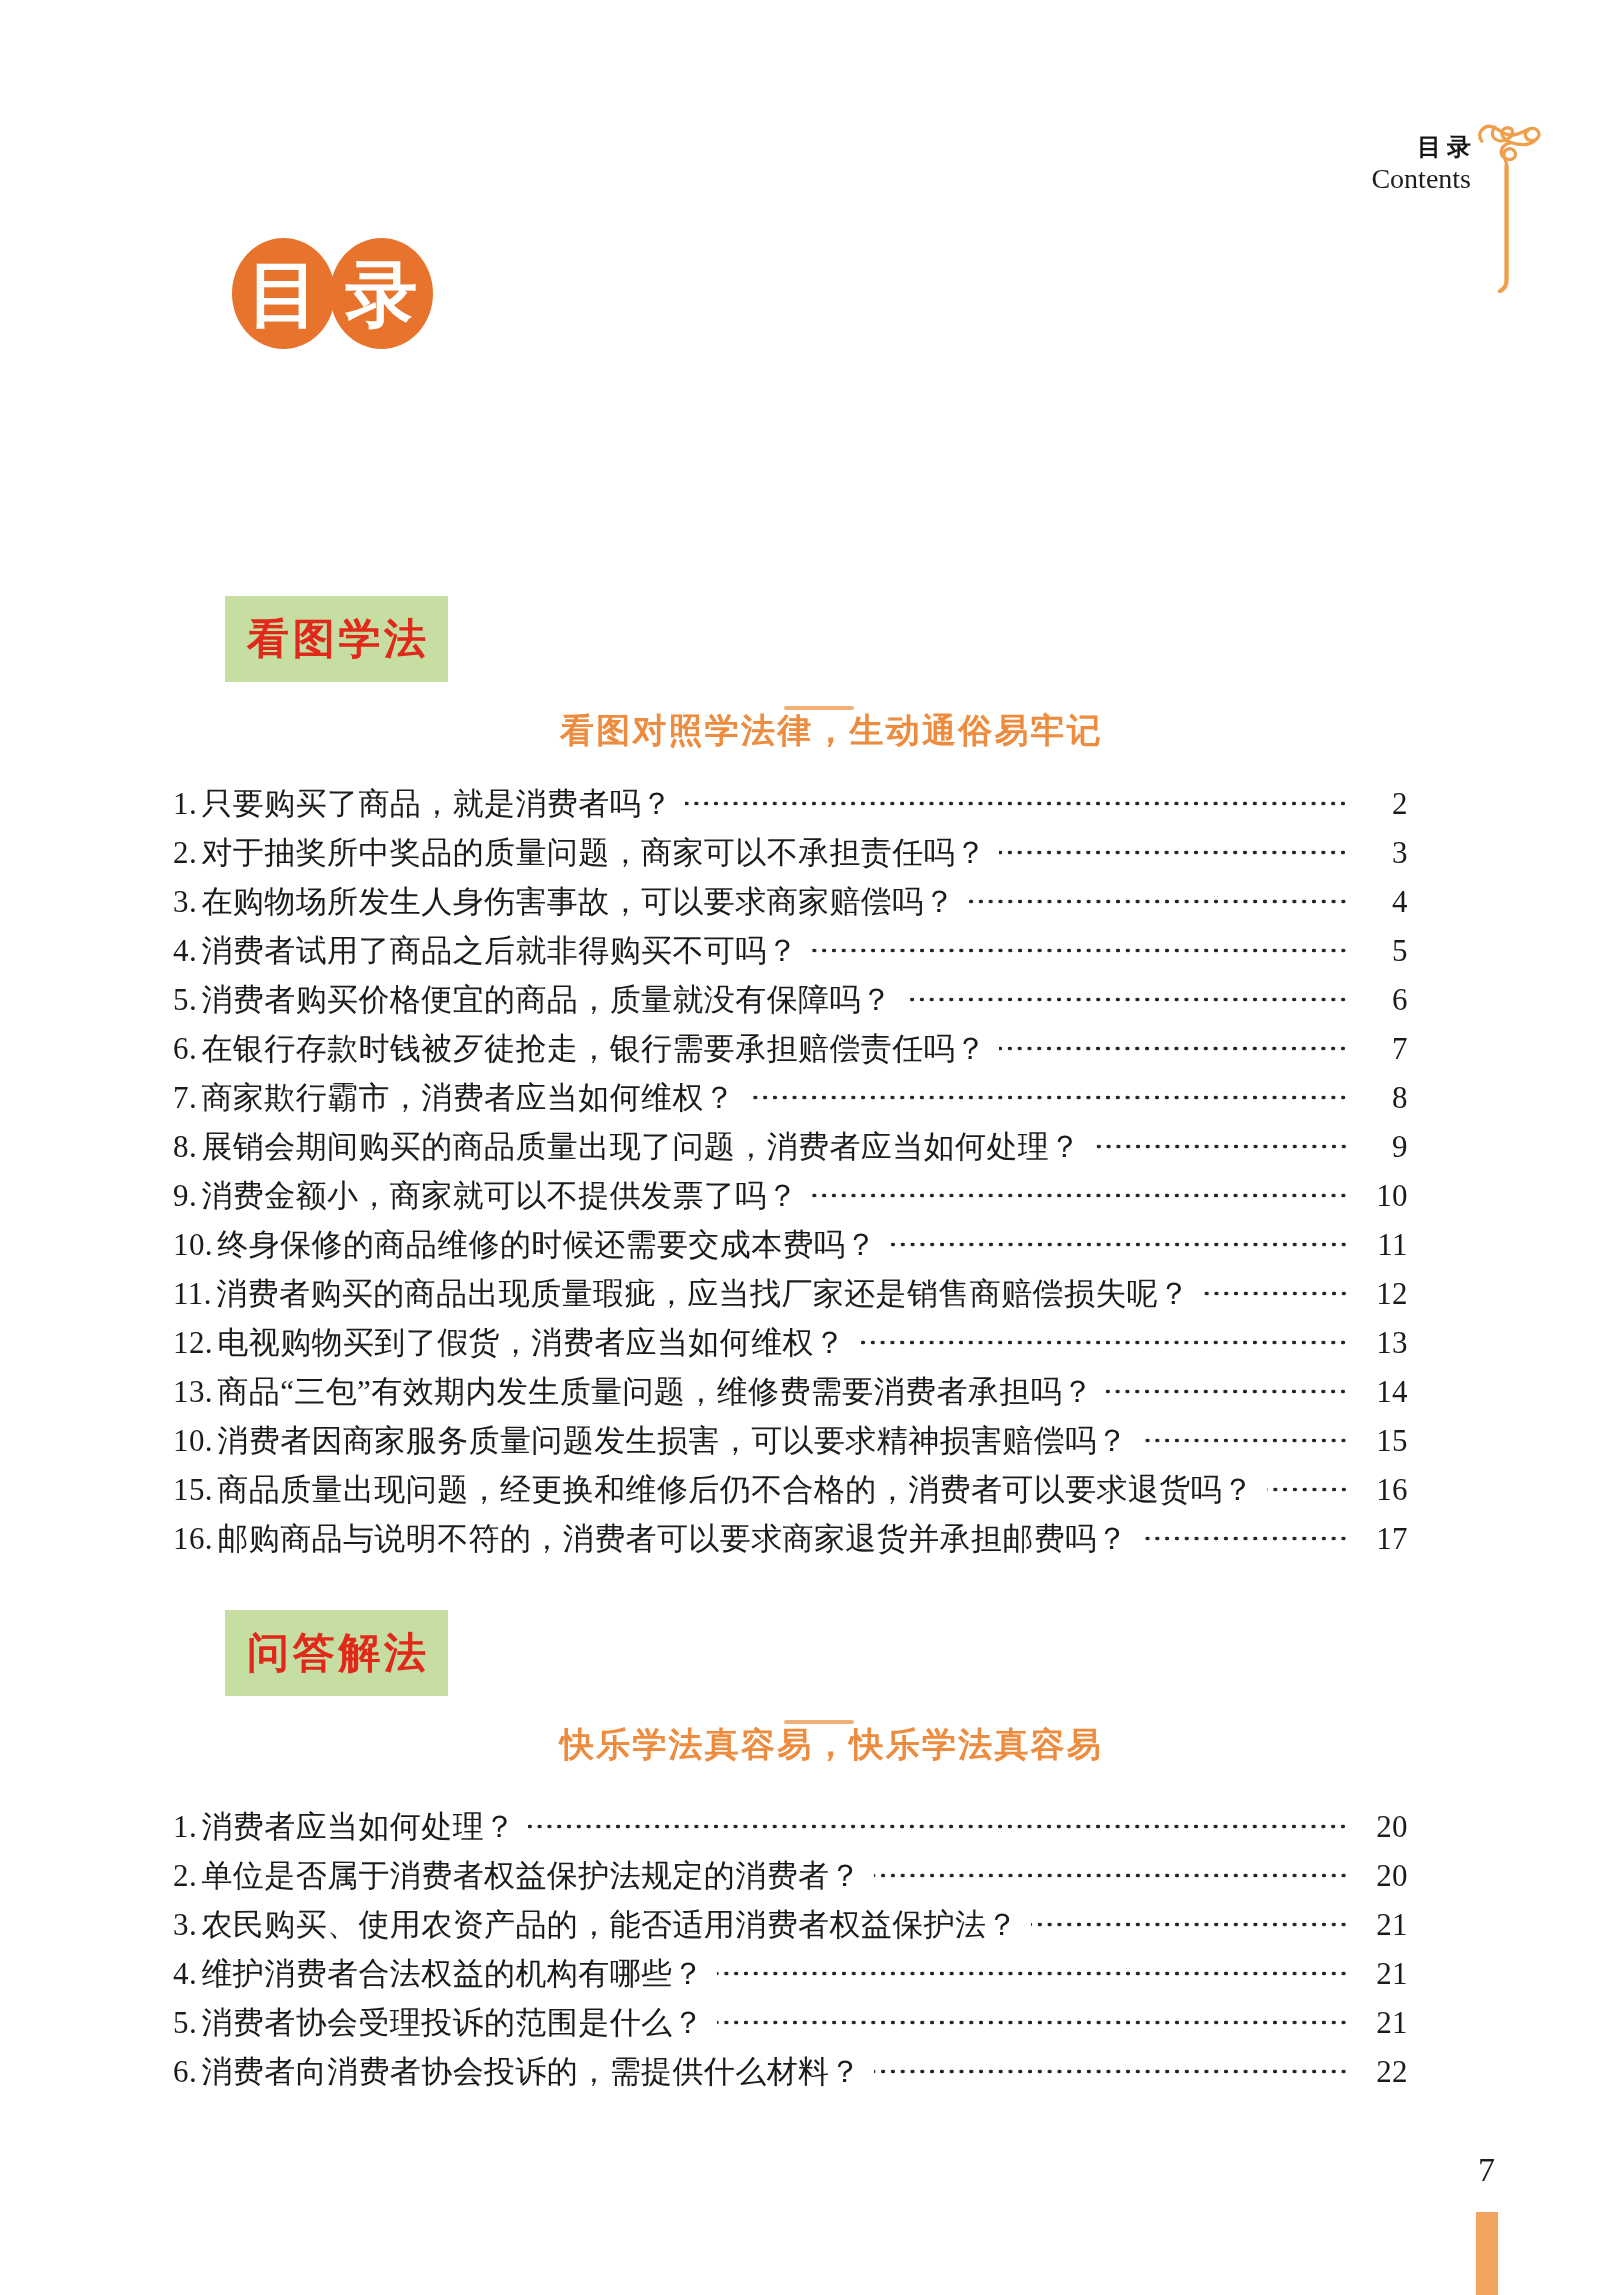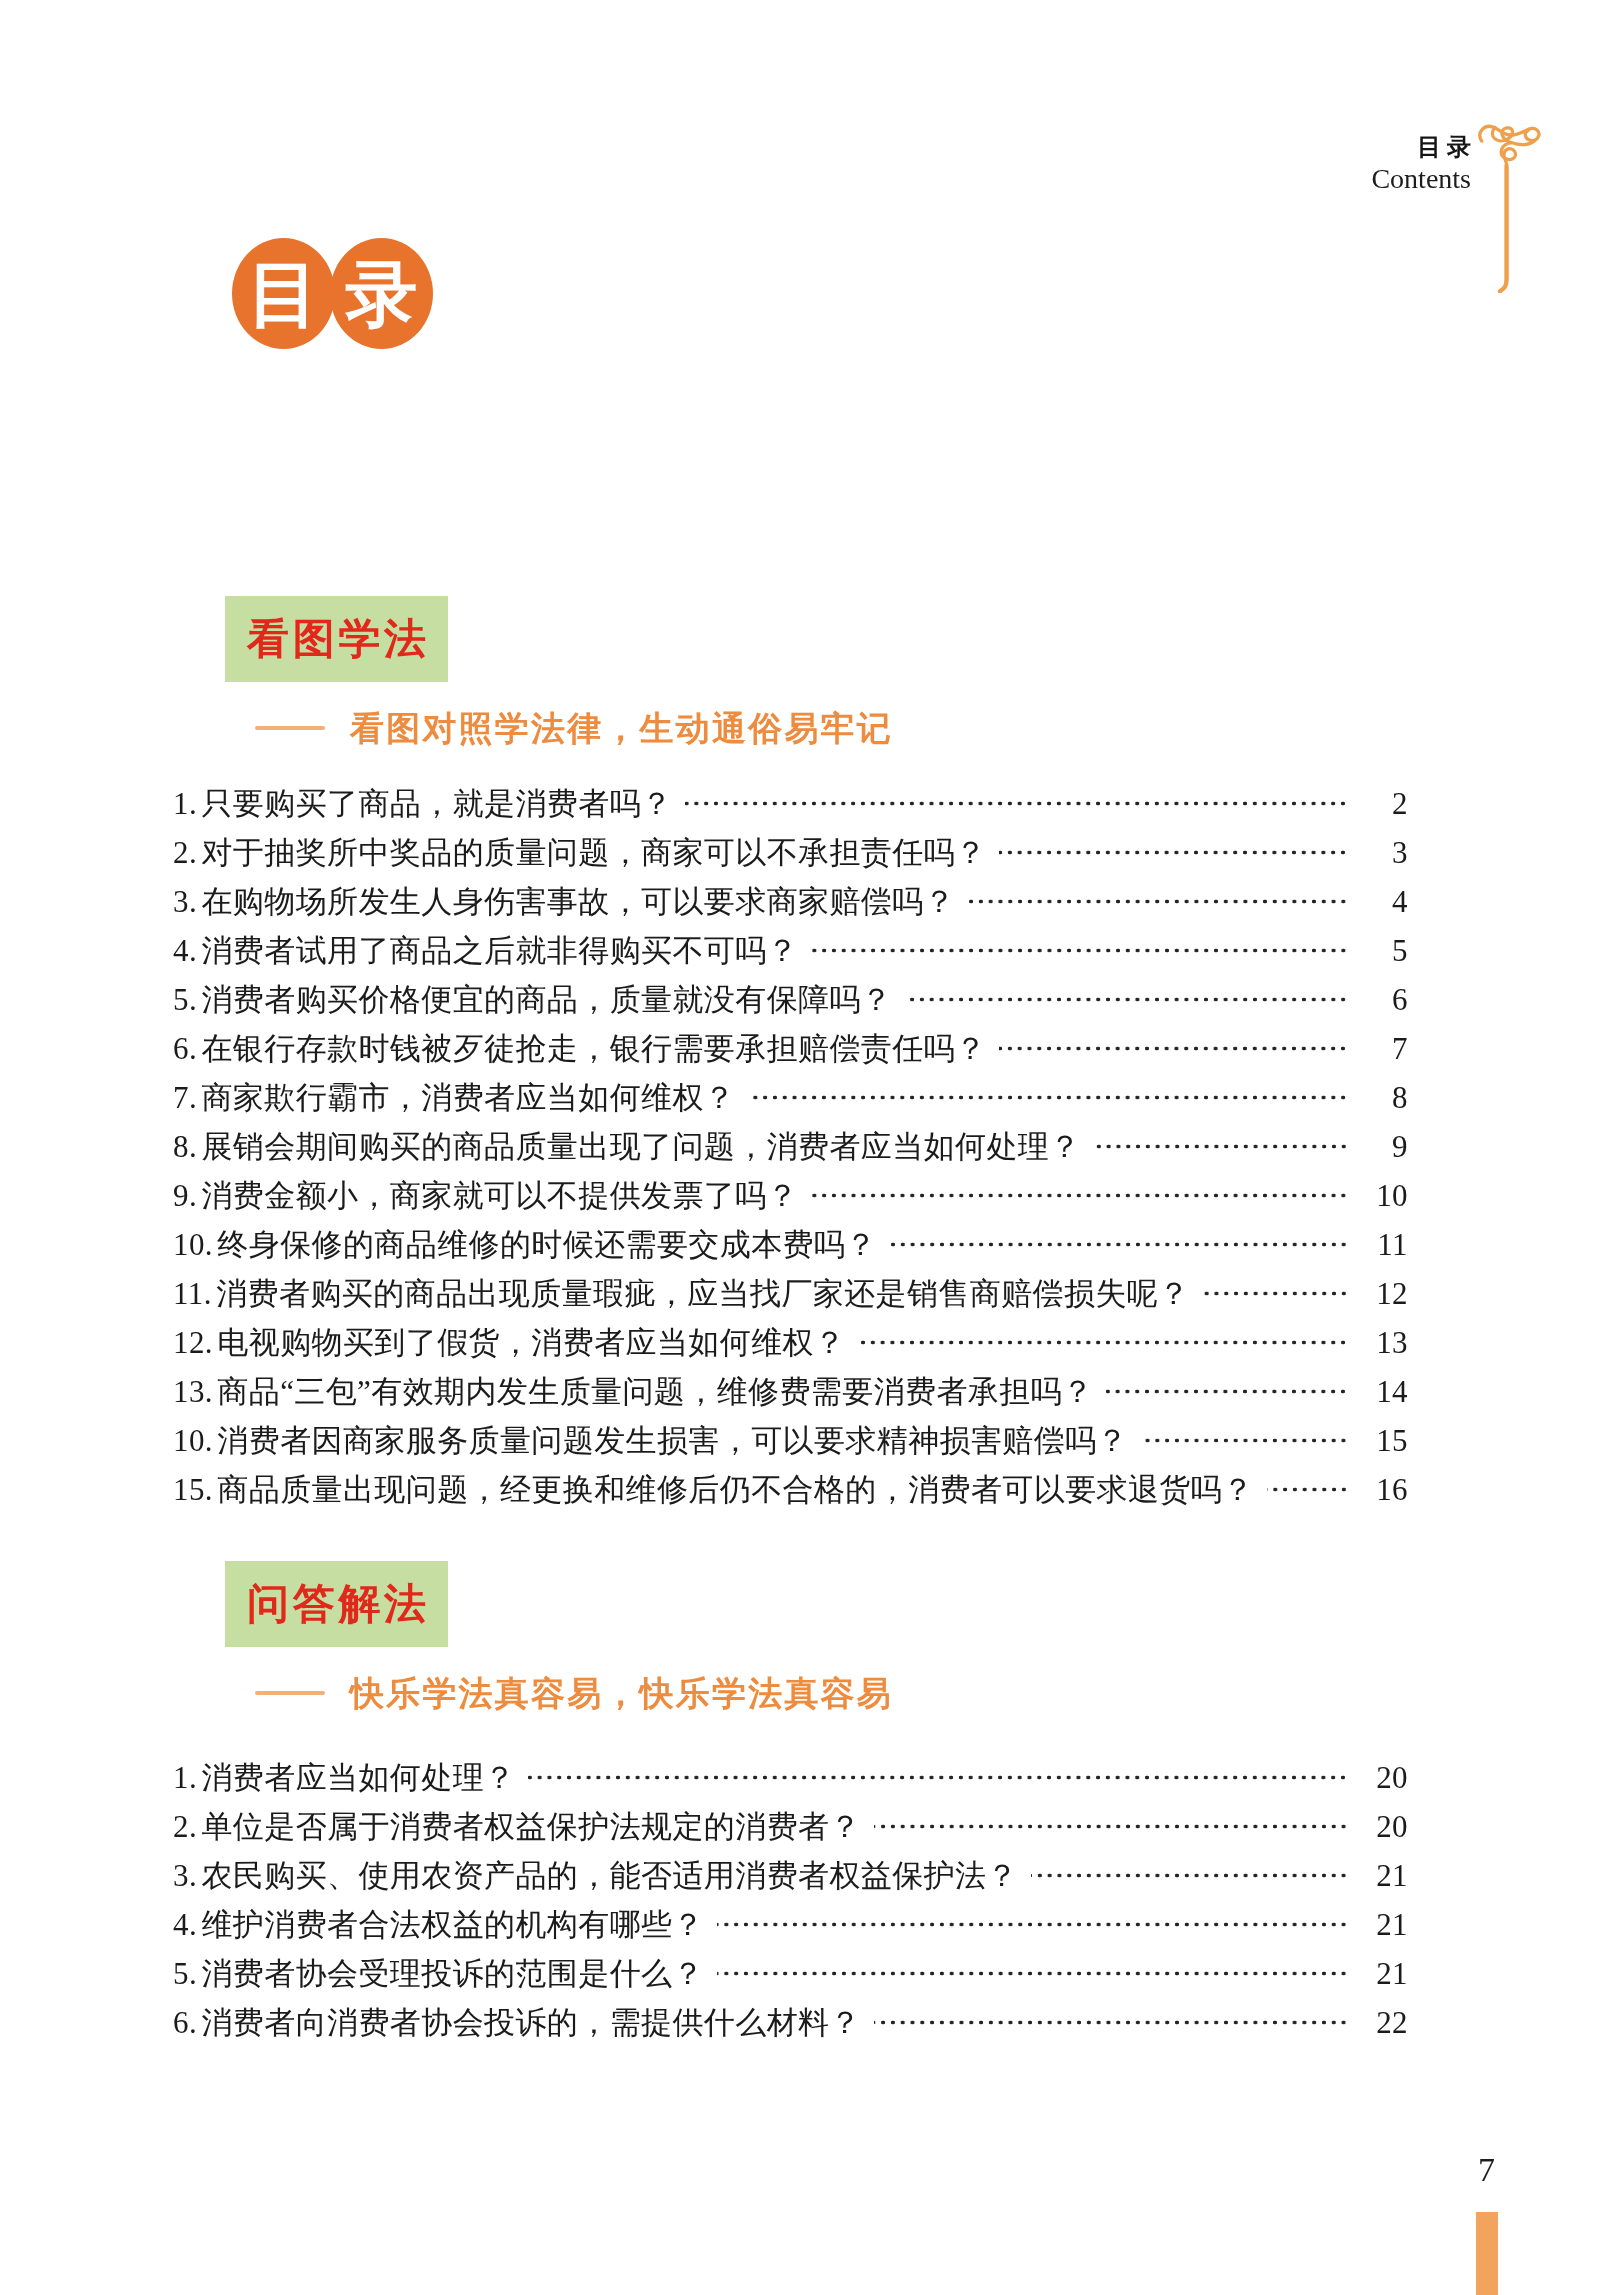--- a/index.html
+++ b/index.html
@@ -103,20 +103,21 @@
     margin-right:-3.7px;
     color:var(--title-red);
     line-height:1;
   }
   .sec-sub{
     margin-top:24px;
     margin-left:82px;
     display:flex;
     align-items:center;
     height:44px;
+    flex-direction:column;
   }
   .sec-dash{
     width:70px;
     height:3.7px;
     background:var(--dash-orange);
     border-radius:2.2px;
     margin-right:25px;
     flex:0 0 auto;
   }
   .sec-subtitle{
@@ -314,20 +315,26 @@
     <span class="entry-page">15</span>
   </li>
 
   <li class="entry">
     <span class="entry-num">15.</span>
     <span class="entry-text">商品质量出现问题，经更换和维修后仍不合格的，消费者可以要求退货吗？</span>
     <span class="dots"></span>
     <span class="entry-page">16</span>
   </li>
 
+  <li class="entry">
+    <span class="entry-num">16.</span>
+    <span class="entry-text">邮购商品与说明不符的，消费者可以要求商家退货并承担邮费吗？</span>
+    <span class="dots"></span>
+    <span class="entry-page">17</span>
+  </li>
 </ol>
     </section>
 
     <section class="toc-section second">
       <div class="sec-box">
         <span class="sec-title">问答解法</span>
       </div>
       <div class="sec-sub">
         <span class="sec-dash"></span>
         <span class="sec-subtitle">快乐学法真容易，快乐学法真容易</span>

